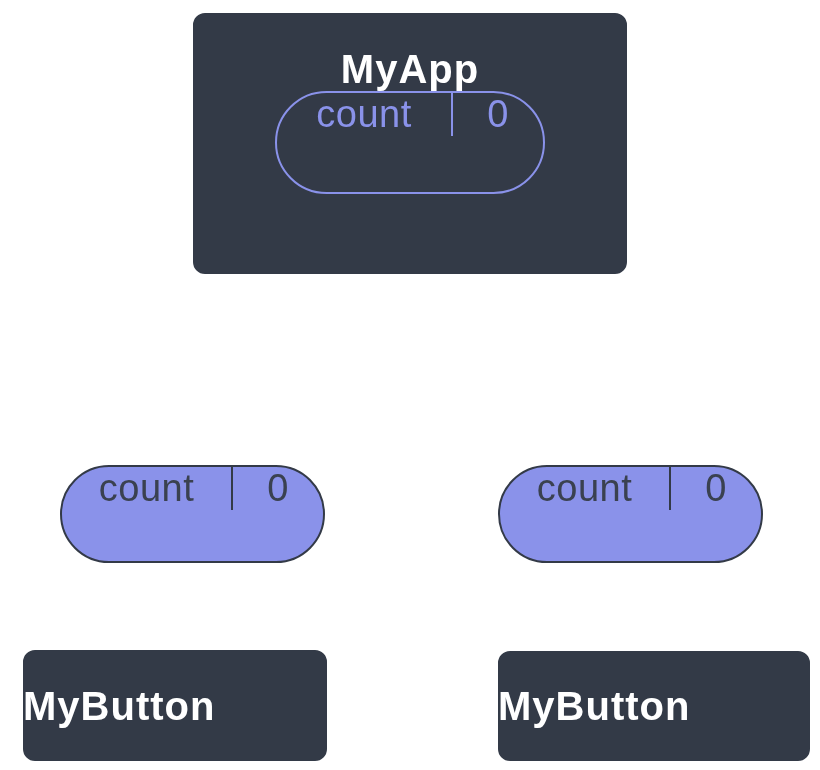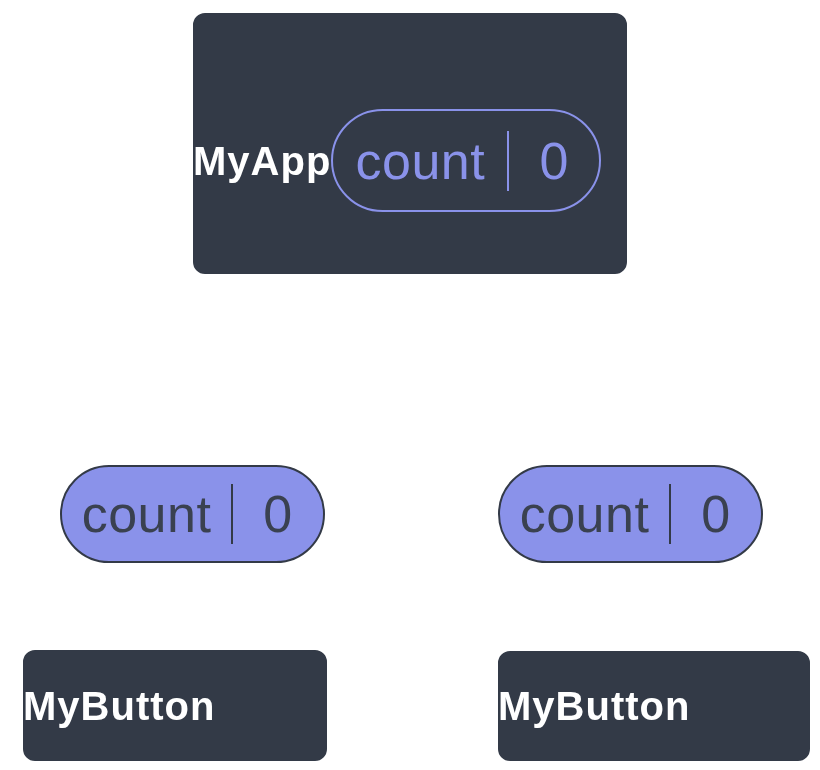--- a/index.html
+++ b/index.html
@@ -29,39 +29,40 @@
     border: 3.5px solid var(--box-border, #fff);
     border-radius: 15px;
     z-index: 2;
     display: flex;
     align-items: center;
     justify-content: flex-start;
   }
   .root-node {
     left: 190px; top: 10px;
     width: 440px; height: 267px;
+    flex-direction: column;
     justify-content: flex-start;
     padding-top: 34px;
   }
   .node-title {
     color: var(--node-text, #fff);
     font-size: 40px;
     font-weight: 600;
     letter-spacing: 1px;
     line-height: 1.1;
   }
   .button-node-left  { left: 20px;  top: 647px; width: 310px; height: 117px; }
   .button-node-right { left: 495px; top: 648px; width: 318px; height: 116px; }
 
   .pill {
     box-sizing: border-box;
     border-radius: 999px;
     display: flex;
-    align-items: center;
-    font-size: 52px;
+    align-items: flex-start;
+    font-size: 38px;
     letter-spacing: 0.5px;
     z-index: 2;
   }
   .pill-cell {
     display: flex;
     align-items: center;
     justify-content: center;
   }
   .pill-label { flex: 1 1 auto; }
   .pill-value { flex: 0 0 90px; }

